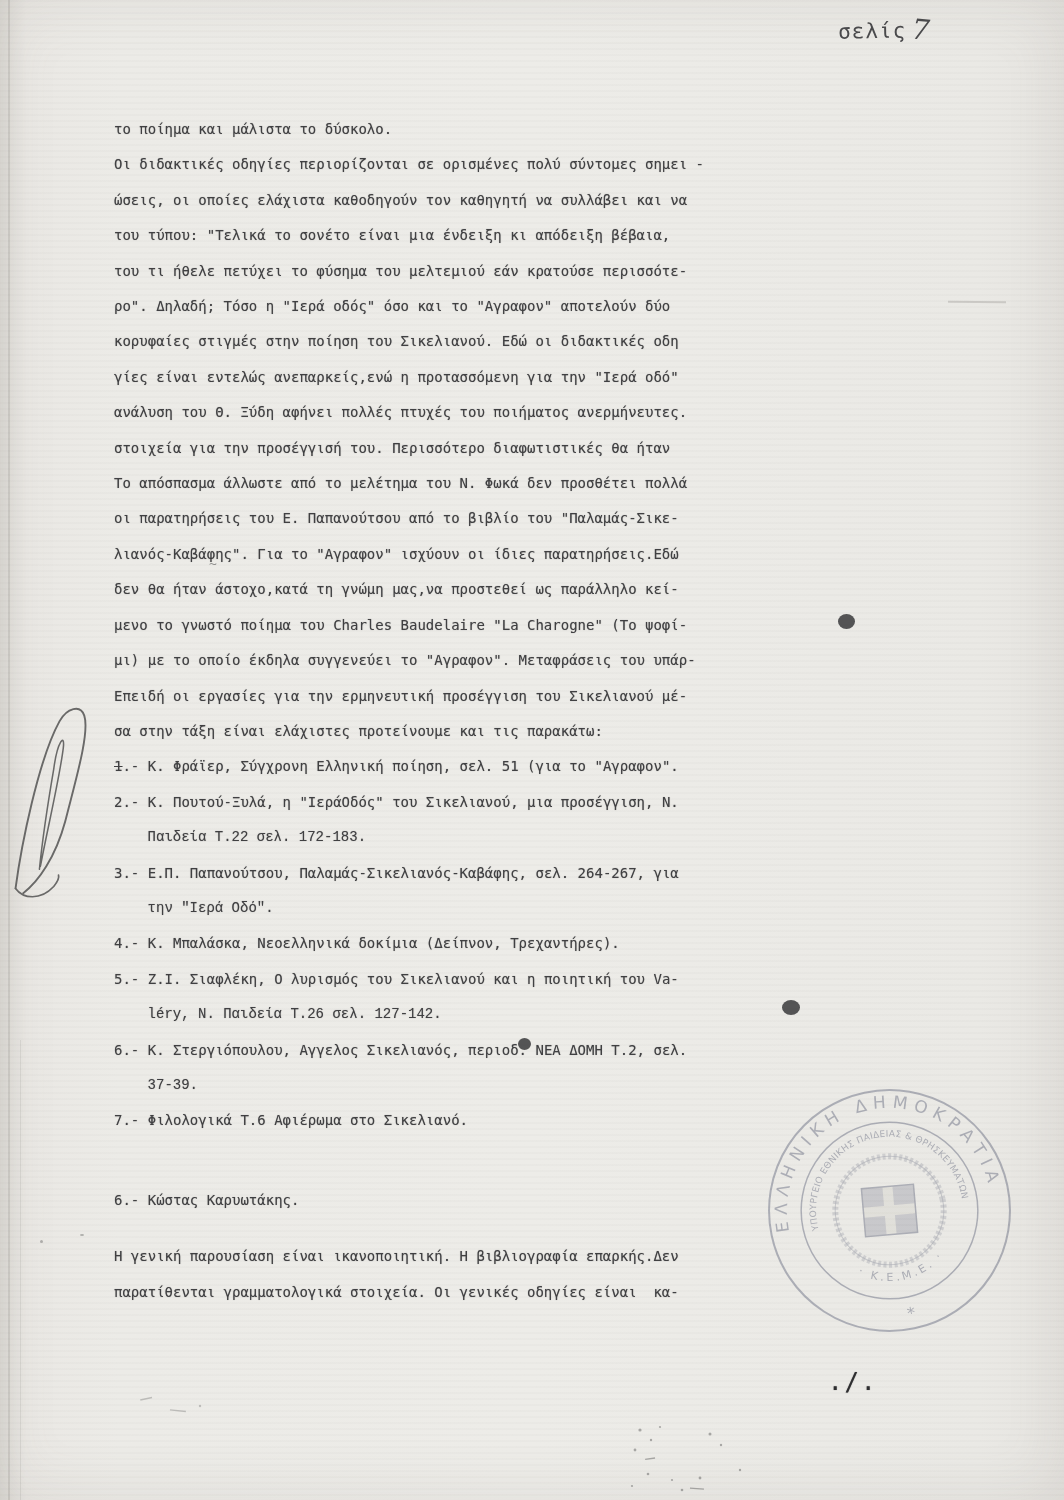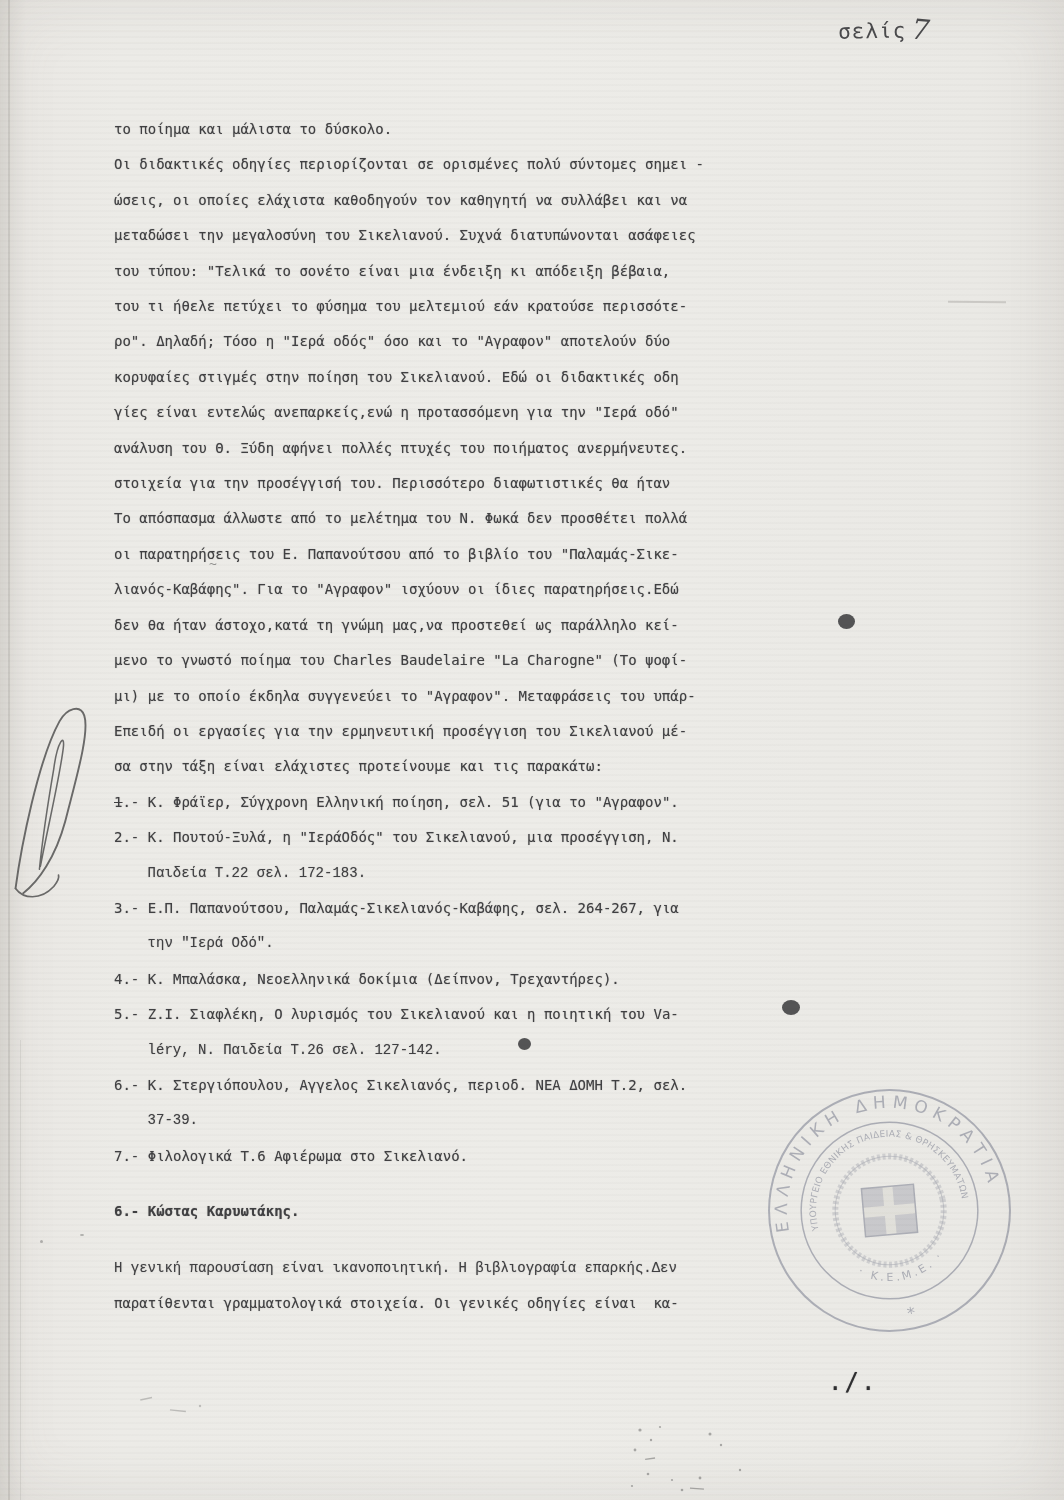--- a/index.html
+++ b/index.html
@@ -26,22 +26,22 @@
     font-size:28px;display:inline-block;transform:rotate(6deg) translateY(2px);
     margin-left:6px;
   }
   .text-block{
     position:absolute;left:114px;top:112px;width:860px;
     font-size:14px;line-height:35.4px;color:#404042;
     text-shadow:0 0 1px rgba(64,64,66,.45);
   }
   .line{white-space:pre;}
   .line.indent{padding-left:4ch;font-family:Liberation Mono, monospace;}
-  .line.gap-large{margin-top:20px;font-weight:bold;}
-  .line.gap-medium{margin-top:21px;font-family:Liberation Mono, monospace;}
+  .line.gap-large{margin-top:44px;}
+  .line.gap-medium{margin-top:21px;}
   .struck{text-decoration:line-through;}
   .cont-mark{
     position:absolute;left:828px;top:1368px;
     font-size:24px;color:#2e2e30;letter-spacing:2px;
     text-shadow:0 0 1px rgba(40,40,40,.6);
   }
   .stamp{
     position:absolute;left:757px;top:1078px;width:265px;height:265px;
     opacity:.52;mix-blend-mode:multiply;transform:rotate(-12deg);
   }
@@ -62,21 +62,20 @@
   <div class="streak" style="left:948px;top:301px;width:58px;height:2px;transform:rotate(.5deg);"></div>
 
   <div class="page-header">
     <span>σελίς</span><span class="pgnum">7</span>
   </div>
 
   <div class="text-block" id="text-block">
       <div class="line">το ποίημα και μάλιστα το δύσκολο.</div>
       <div class="line">Οι διδακτικές οδηγίες περιορίζονται σε ορισμένες πολύ σύντομες σημει -</div>
       <div class="line">ώσεις, οι οποίες ελάχιστα καθοδηγούν τον καθηγητή να συλλάβει και να</div>
-      <div class="line">μεταδώσει την μεγαλοσύνη του Σικελιανού. Συχνά διατυπώνονται ασάφειες</div>
       <div class="line">του τύπου: "Τελικά το σονέτο είναι μια ένδειξη κι απόδειξη βέβαια,</div>
       <div class="line">του τι ήθελε πετύχει το φύσημα του μελτεμιού εάν κρατούσε περισσότε-</div>
       <div class="line">ρο". Δηλαδή; Τόσο η "Ιερά οδός" όσο και το "Αγραφον" αποτελούν δύο</div>
       <div class="line">κορυφαίες στιγμές στην ποίηση του Σικελιανού. Εδώ οι διδακτικές οδη</div>
       <div class="line">γίες είναι εντελώς ανεπαρκείς,ενώ η προτασσόμενη για την "Ιερά οδό"</div>
       <div class="line">ανάλυση του Θ. Ξύδη αφήνει πολλές πτυχές του ποιήματος ανερμήνευτες.</div>
       <div class="line">στοιχεία για την προσέγγισή του. Περισσότερο διαφωτιστικές θα ήταν</div>
       <div class="line">Το απόσπασμα άλλωστε από το μελέτημα του Ν. Φωκά δεν προσθέτει πολλά</div>
       <div class="line">οι παρατηρήσεις του Ε. Παπανούτσου από το βιβλίο του "Παλαμάς-Σικε-</div>
       <div class="line">λιανός-Καβάφης". Για το "Αγραφον" ισχύουν οι ίδιες παρατηρήσεις.Εδώ</div>

